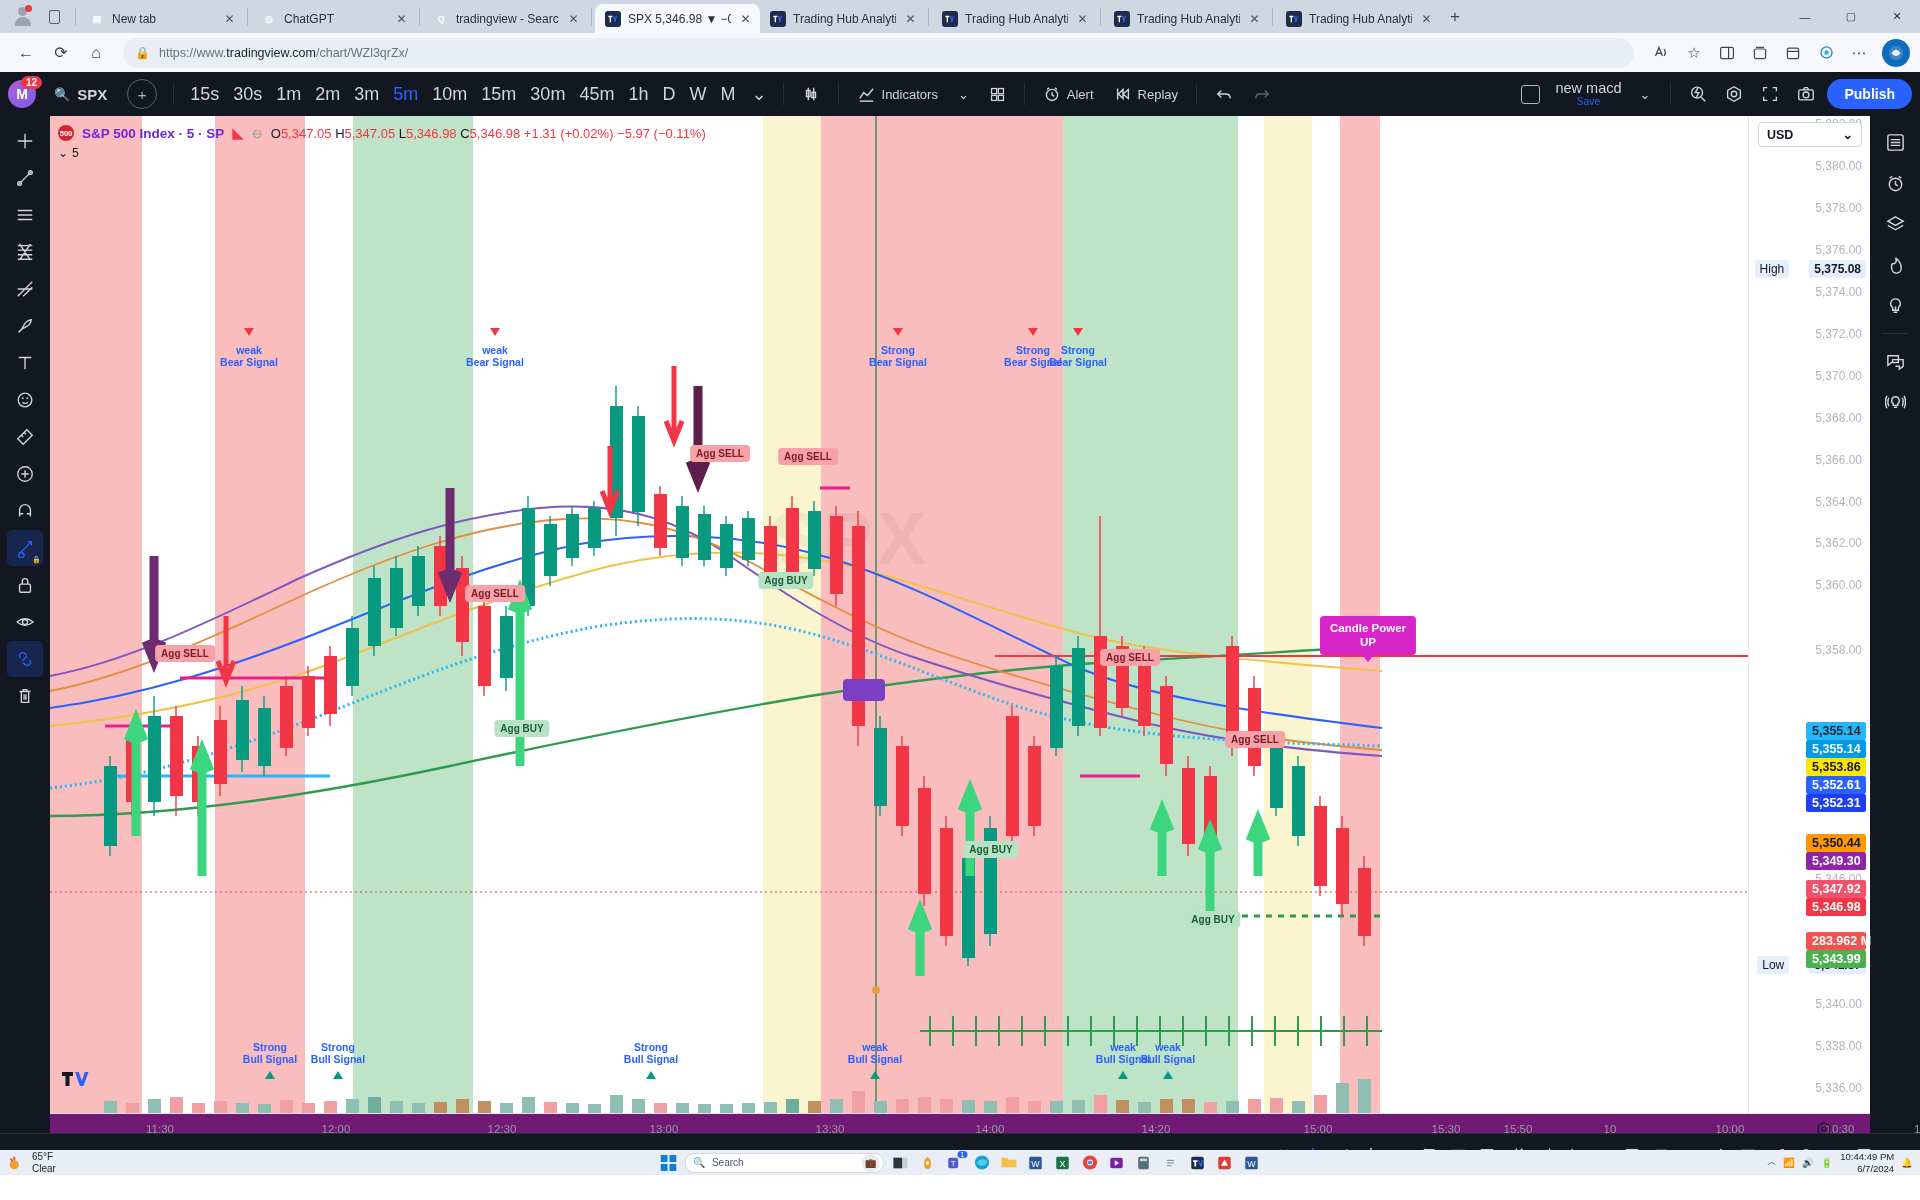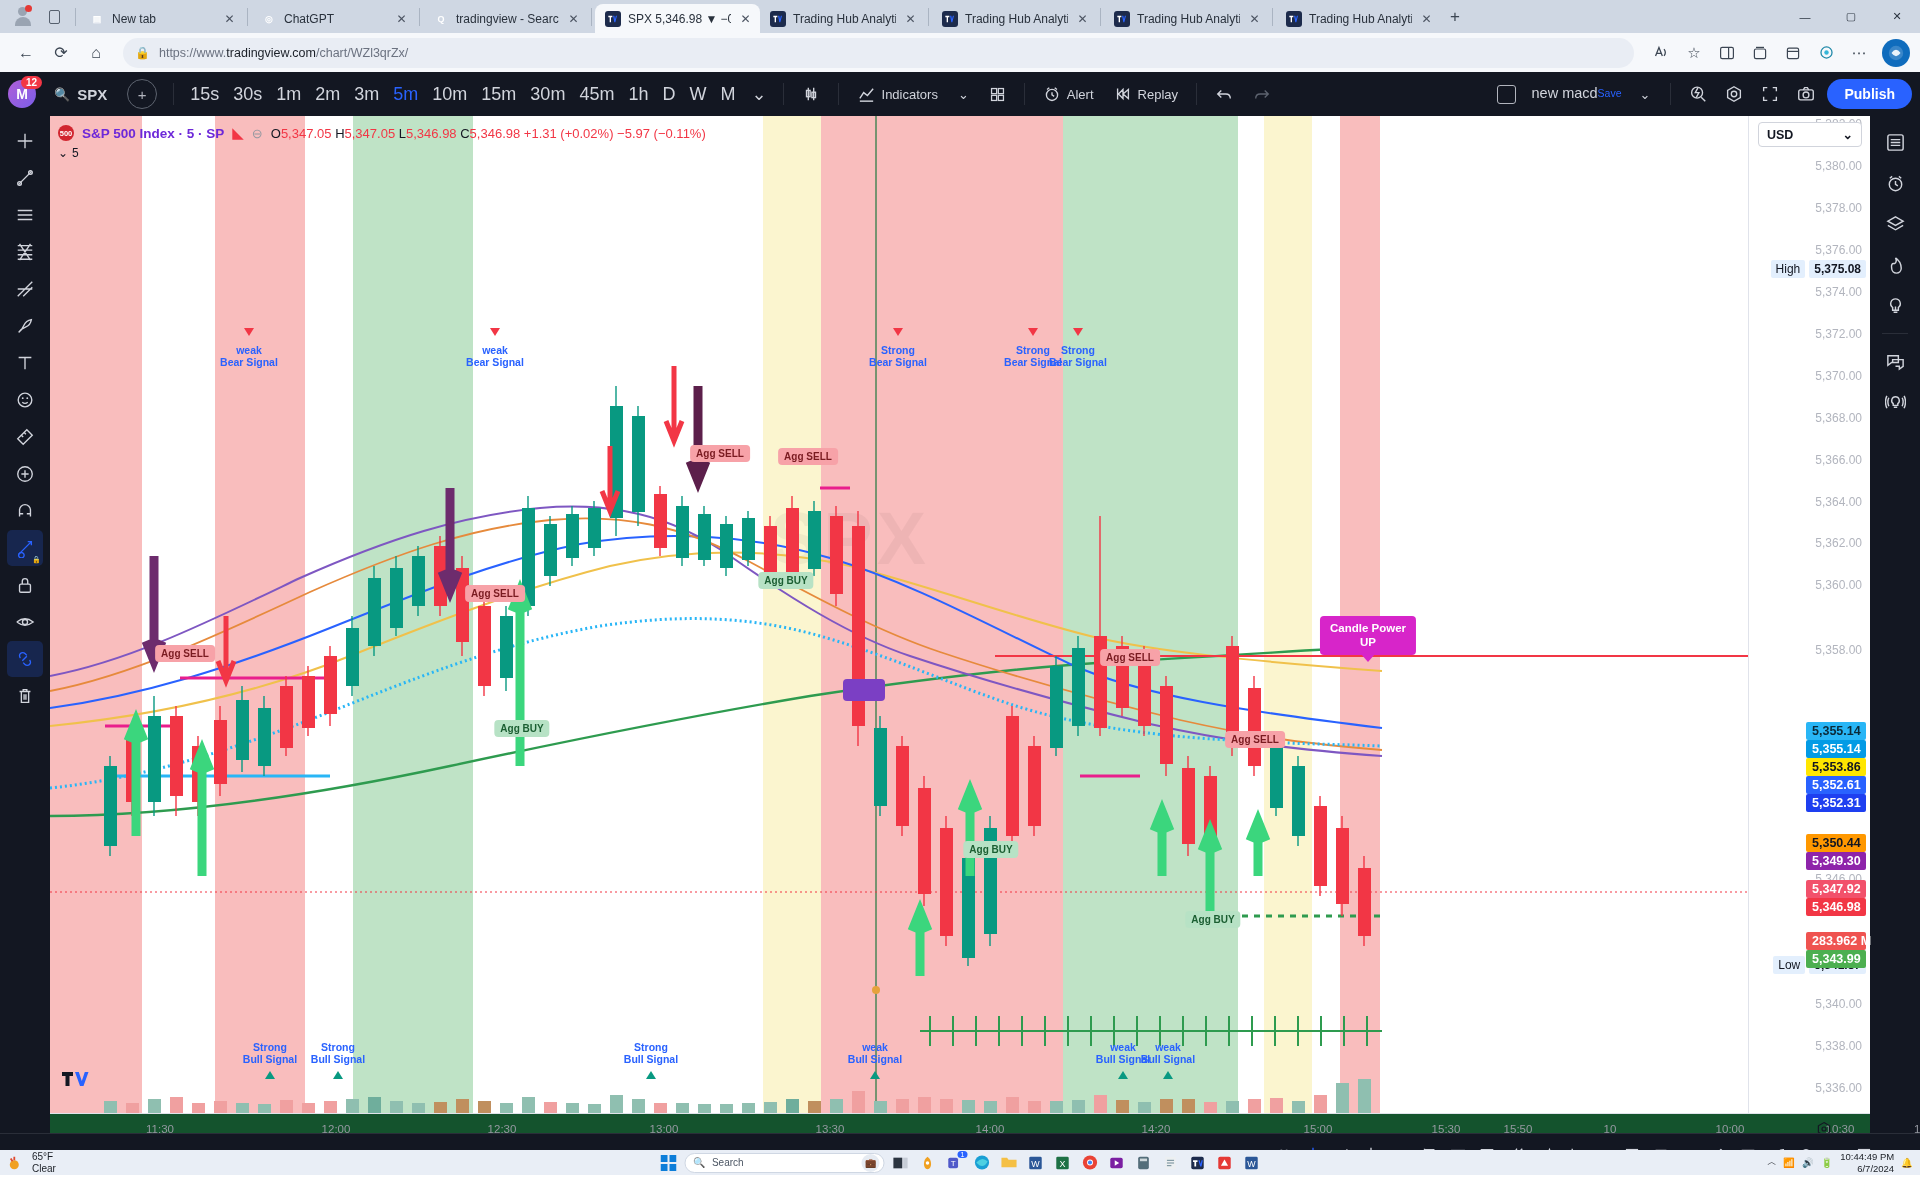--- a/index.html
+++ b/index.html
@@ -47,39 +47,39 @@
   .tv-sym { display:flex; align-items:center; gap:7px; padding:4px 10px; border-radius:6px; font-size:15px; font-weight:bold; color:#d1d4dc; }
   .tv-sym .mag { font-size:13px; font-weight:normal; }
   .tv-plus { width:30px;height:30px;border-radius:50%;border:1.4px solid #5d636f; display:flex;align-items:center;justify-content:center; font-size:15px; color:#b2b5be; margin:0 6px;}
   .tv-divider { width:1px; height:22px; background:#2a2e39; margin:0 6px; }
   .tf { padding:4px 6px; font-size:18px; color:#d1d4dc; border-radius:5px; }
   .tf.active { color:#2962ff; }
   .tv-btn { display:flex; align-items:center; gap:6px; padding:5px 8px; font-size:13px; color:#d1d4dc; border-radius:5px; }
   .icon-stroke { stroke:#d1d4dc; fill:none; stroke-width:1.5; }
   .tv-right { margin-left:auto; display:flex; align-items:center; gap:6px; }
   .layout-sq { width:19px;height:19px; border:1.6px solid #b2b5be; border-radius:3px; }
-  .savename { display:flex;flex-direction:row;align-items:center; line-height:1.05; padding:0 4px;}
+  .savename { display:flex;flex-direction:column;align-items:center; line-height:1.05; padding:0 4px;}
   .savename .n { font-size:14.5px; color:#d1d4dc; }
   .savename .s { font-size:10.5px; color:#2962ff; }
   .publish { background:#2962ff; color:#fff; font-size:14px; font-weight:bold; padding:7px 17px; border-radius:18px; }
   .circ-icon { width:30px;height:30px;display:flex;align-items:center;justify-content:center; }
 
   
   .tv-body { position:absolute; top:44px; left:0; right:0; bottom:0; display:flex; }
   .left-tools { width:50px; background:#131722; display:flex; flex-direction:column; align-items:center; padding-top:7px; gap:1px; }
   .ltool { width:36px;height:36px; display:flex;align-items:center;justify-content:center; border-radius:5px; position:relative; }
   .ltool.sel { background:#2962ff33; }
   .ltool.sel svg { stroke:#2962ff; }
   .ltool .mini { position:absolute; right:2px; bottom:2px; font-size:7px; color:#787b86; }
 
   
   .chart-wrap { flex:1 1 auto; position:relative; background:#fff; }
   .chart-area { position:absolute; left:0; top:0; right:122px; bottom:62px; overflow:hidden; background:#fff; }
   .price-axis { position:absolute; right:0; top:0; width:122px; bottom:62px; background:#fff; border-left:1px solid #e0e3eb; }
-  .time-axis { position:absolute; left:0; right:0; bottom:32px; height:30px; background:#14532d; border-top:1px solid #e0e3eb;}
+  .time-axis { position:absolute; left:0; right:0; bottom:32px; height:30px; background:#701a75; border-top:1px solid #e0e3eb;}
   .bottom-tf { position:absolute; left:0; right:0; bottom:0; height:32px; background:#131722; display:flex; align-items:center; padding:0 10px; gap:2px;}
   .btf { padding:3px 8px; font-size:12.5px; color:#d1d4dc; border-radius:4px; }
   .clocktext { margin-left:auto; font-size:12.5px; color:#b2b5be; padding-right:10px;}
 
   .right-tools { width:50px; background:#131722; display:flex; flex-direction:column; align-items:center; padding-top:8px; gap:5px;}
   .rtool { width:36px;height:36px;display:flex;align-items:center;justify-content:center; border-radius:5px;}
   .rsep { width:26px;height:1px;background:#2a2e39;margin:4px 0;}
 
   
   .zone { position:absolute; top:0; bottom:0; }
@@ -88,21 +88,21 @@
   .legend { position:absolute; left:8px; top:8px; z-index:30; font-size:13px; display:flex; align-items:center; gap:8px; white-space:nowrap;}
   .legend .sym-badge { width:16px;height:16px;border-radius:50%;background:#d1252f;color:#fff;font-size:7.5px;display:flex;align-items:center;justify-content:center;font-weight:bold;}
   .legend .title { font-weight:bold; color:#6d28d9; font-size:13.5px;}
   .legend .ohlc { font-size:13px; }
   .legend .lbl { color:#131722; }
   .legend .up { color:#f23645; }
   .sub-legend { position:absolute; left:8px; top:30px; z-index:30; font-size:12px; color:#131722; display:flex; align-items:center; gap:4px;}
 
   .axis-lbl { position:absolute; right:8px; font-size:12px; color:#b2b5be; transform:translateY(-50%); white-space:nowrap;}
   .tag { position:absolute; right:4px; transform:translateY(-50%); font-size:12.5px; font-weight:bold; padding:2px 6px; border-radius:2px; white-space:nowrap;}
-  .tag-row { position:absolute; right:4px; transform:translateY(-50%); display:flex; align-items:center; gap:4px;text-align:center; }
+  .tag-row { position:absolute; right:4px; transform:translateY(-50%); display:flex; align-items:center; gap:20px;text-align:center; }
   .hl-box { background:#e3effd; color:#131722; font-size:12px; padding:2px 5px; border-radius:2px;}
 
   .tlabel { position:absolute; bottom:8px; font-size:11.5px; color:#9598a1; transform:translateX(-50%); white-space:nowrap;}
 
   .currency-sel { position:absolute; right:8px; top:6px; width:104px; height:25px; border:1px solid #d1d4dc; border-radius:4px; background:#fff; display:flex; align-items:center; justify-content:space-between; padding:0 8px; font-size:12.5px; color:#131722; font-weight:bold; z-index:40;}
 
   .sig { position:absolute; text-align:center; font-size:10.5px; line-height:1.15; font-weight:bold; white-space:nowrap; transform:translateX(-50%);}
   .sig.bear { color:#2962ff; }
   .sig.bull { color:#2962ff; }
   .arrow-dn { position:absolute; transform:translateX(-50%); width:0;height:0;border-left:5px solid transparent;border-right:5px solid transparent;border-top:8px solid #f23645;}

